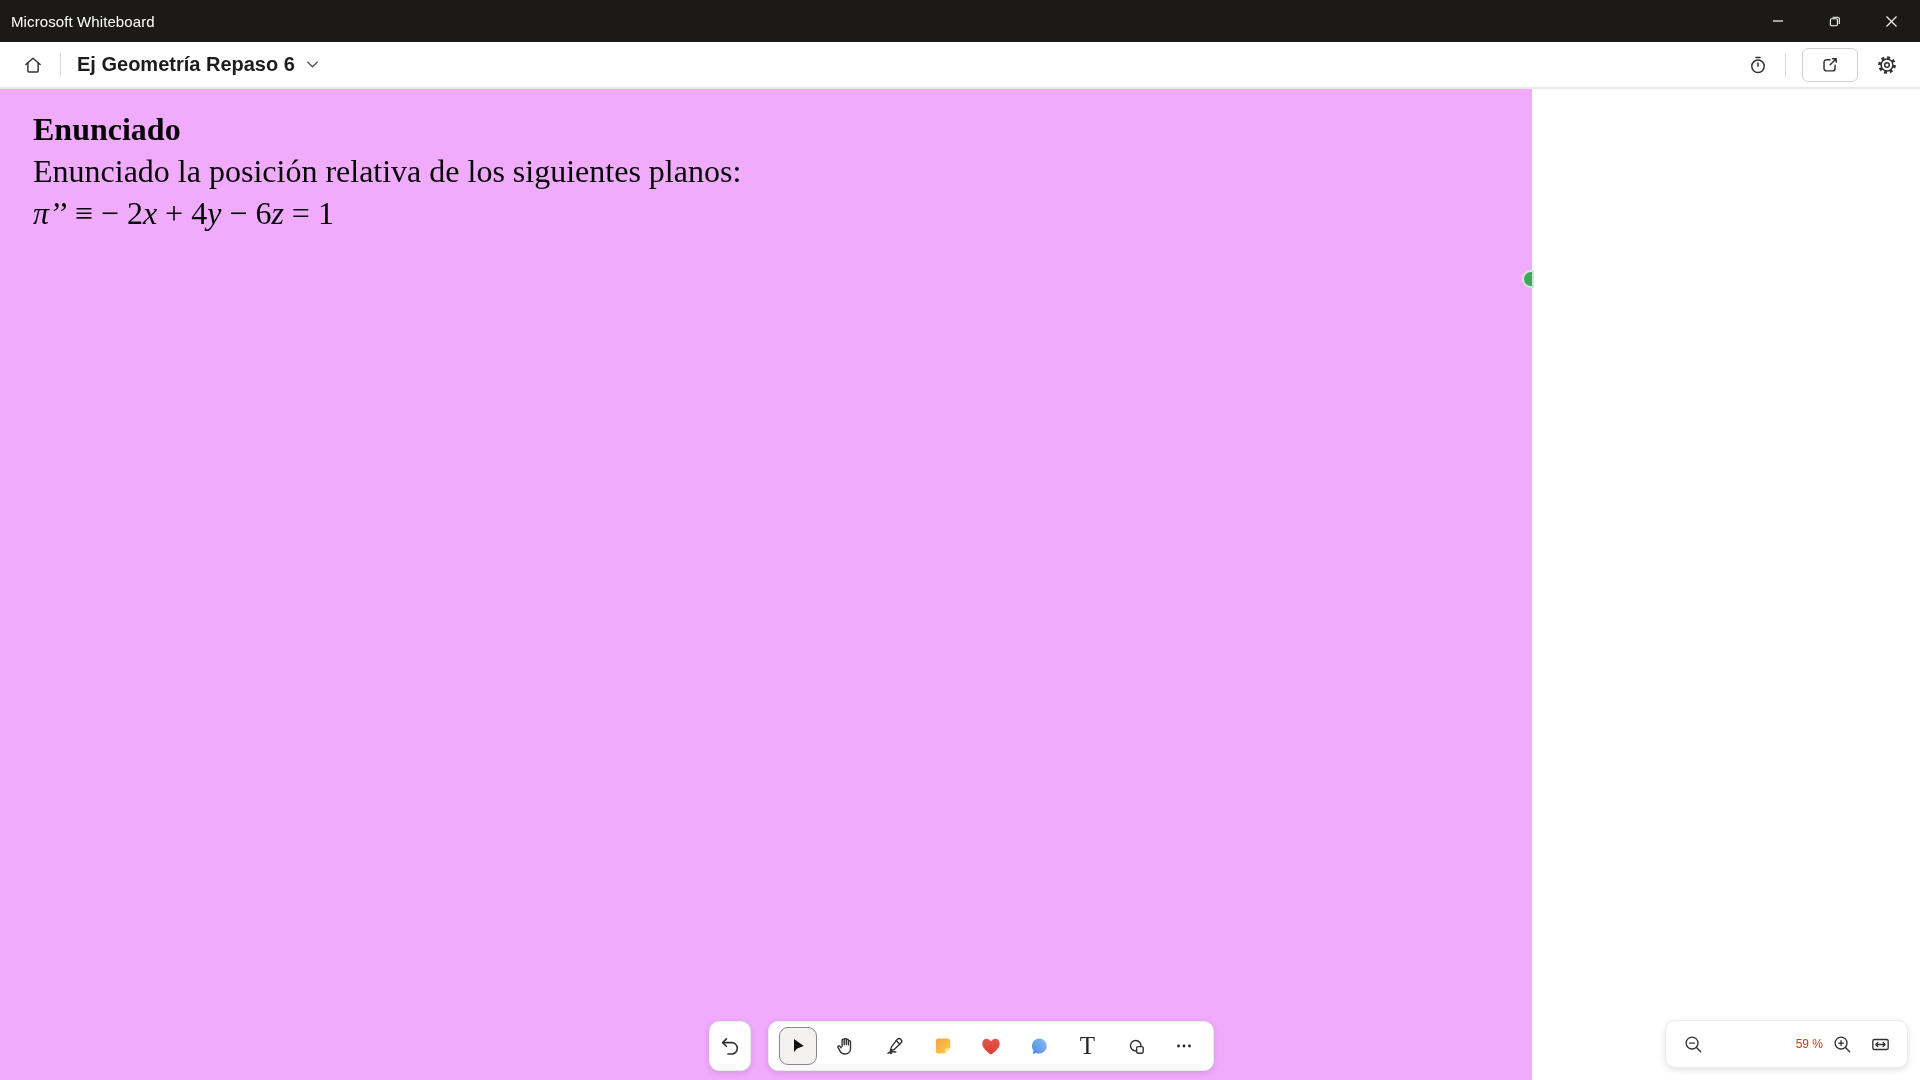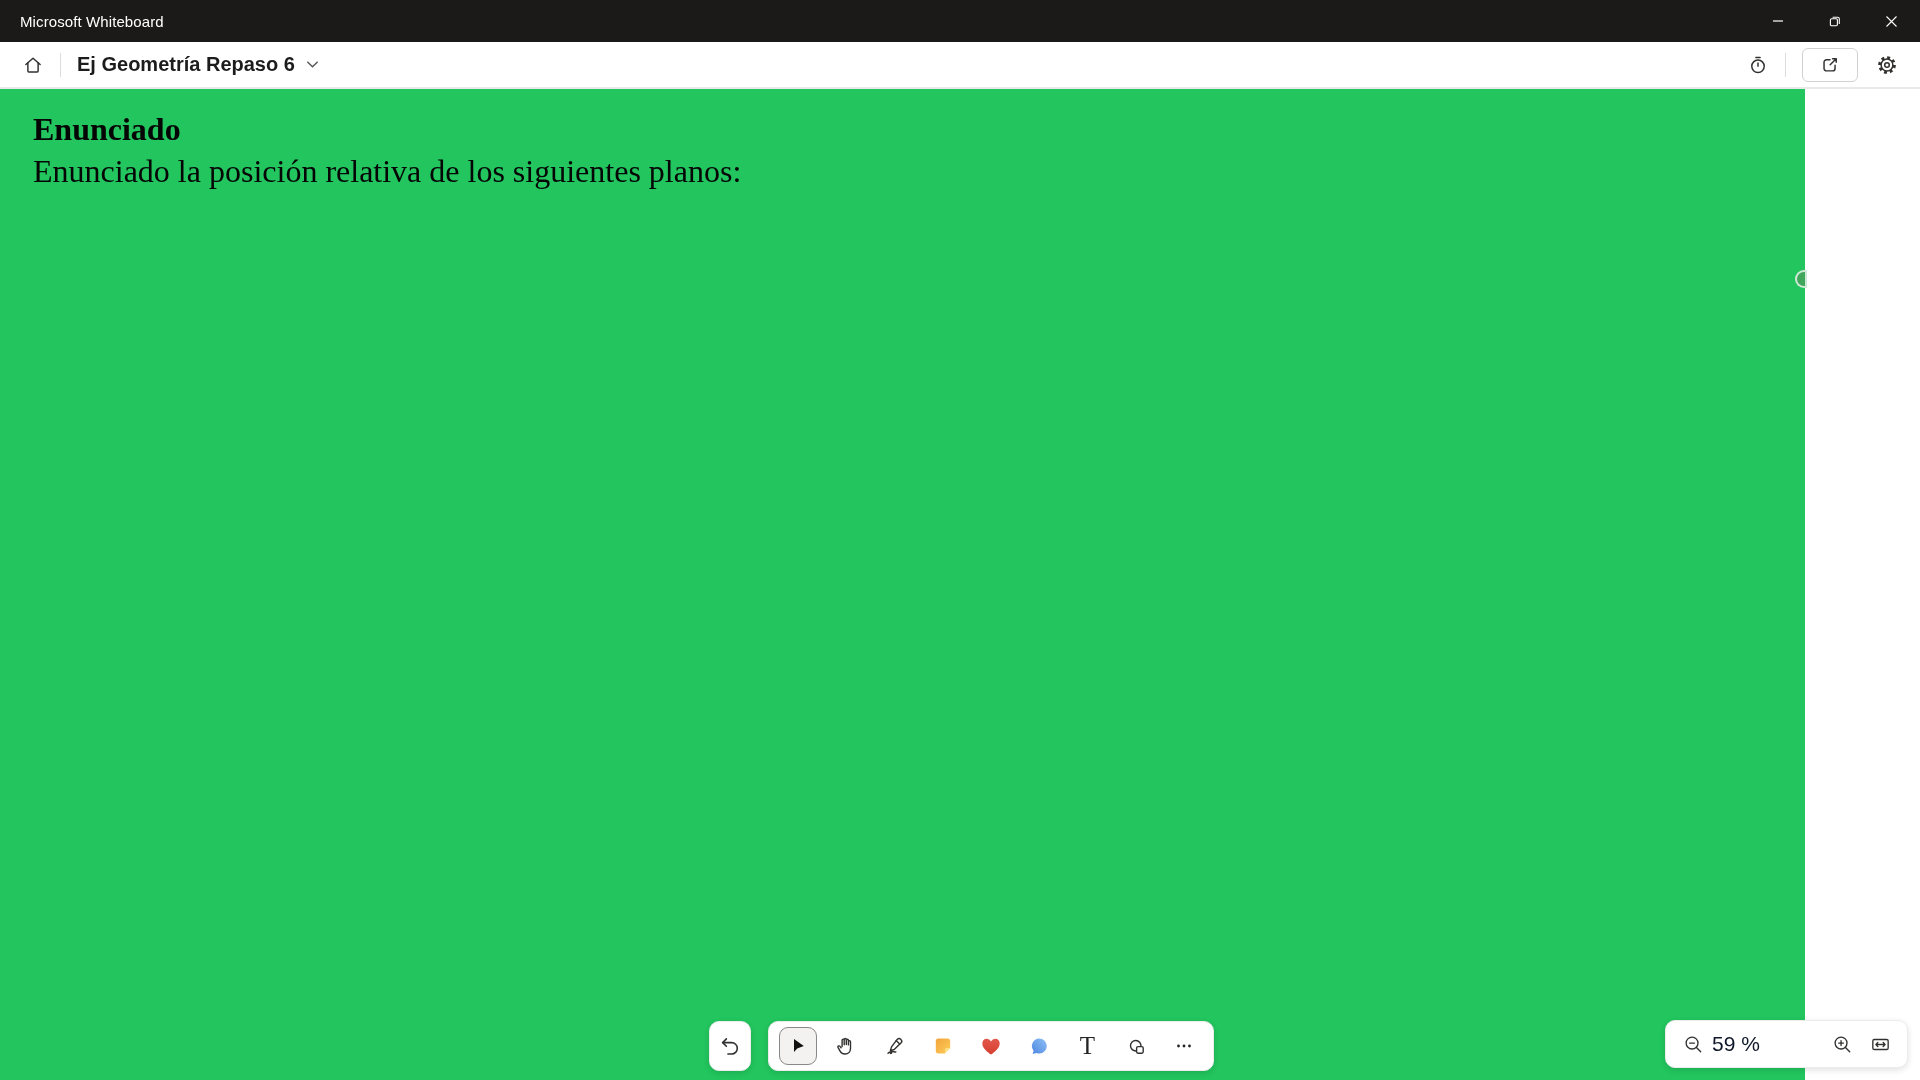--- a/index.html
+++ b/index.html
@@ -1,21 +1,21 @@
 <!DOCTYPE html>
 <html><head>
 <meta charset="utf-8">
 <style>
   * { margin:0; padding:0; box-sizing:border-box; }
   html,body { width:1920px; height:1080px; overflow:hidden; }
   body { font-family:"Liberation Sans", sans-serif; background:#fff; position:relative; }
 
   
   .titlebar { height:42px; background:#1b1a19; display:flex; align-items:center; color:#fff; }
-  .tb-title { font-size:15px; padding-left:20px; letter-spacing:.1px; }
+  .tb-title { font-size:15px; padding-left:11px; letter-spacing:.1px; }
   .tb-spacer { flex:1; }
   .win-controls { display:flex; height:100%; }
   .win-btn { width:57px; height:100%; background:transparent; border:none; display:flex;
              align-items:center; justify-content:center; color:#fff; cursor:pointer; }
   .win-btn svg { display:block; }
 
   
   .header { height:47px; background:#fff; border-bottom:2px solid #e9e9e9; display:flex;
             align-items:center; padding:0 14px; }
   .icon-btn { width:38px; height:36px; border:none; background:transparent; border-radius:6px;
@@ -23,41 +23,41 @@
   .v-div { width:1px; height:24px; background:#dcdcdc; margin:0 8px; }
   .board-title-btn { display:flex; align-items:center; gap:10px; background:transparent; border:none;
                      cursor:pointer; padding:4px 8px; border-radius:6px; }
   .board-title { font-size:20px; font-weight:bold; color:#1c1c1c; }
   .hdr-spacer { flex:1; }
   .share-btn { height:34px; display:flex; align-items:center; gap:10px; padding:0 16px;
                background:#fff; border:1px solid #d1d1d1; border-radius:6px; cursor:pointer; margin:0 10px 0 8px; }
   .stroke-ic { stroke:#323130; fill:none; stroke-width:1.6; stroke-linecap:round; stroke-linejoin:round; }
 
   
-  .canvas { position:absolute; left:0; top:89px; width:1805px; height:991px; background:#22c55e; }
+  .canvas { position:absolute; left:0; top:89px; width:1532px; height:991px; background:#f0abfc; }
   .text-block { position:absolute; left:33px; top:19px;
                 font-family:"Liberation Serif","DejaVu Serif",serif; font-size:32px;
                 line-height:42px; color:#050505; }
   .line { white-space:pre; }
   .heading { font-weight:bold; }
   .it { font-style:italic; }
   .presence { position:absolute; right:0; top:183px; width:8px; height:14px;
               background:#3fa65b; border-radius:7px 0 0 7px; box-shadow:0 0 0 2px #cfe9d6; }
 
   
   .card { position:absolute; background:#fff; border:1px solid #ececec; border-radius:10px;
           box-shadow:0 2px 6px rgba(0,0,0,.12); display:flex; align-items:center; }
   .undo-card { left:709px; top:1021px; width:42px; height:50px; justify-content:center; }
   .main-card { left:768px; top:1021px; width:446px; height:50px; justify-content:space-evenly; }
   .zoom-card { left:1665px; top:1020px; width:243px; height:48px; padding:0 8px; }
   .tool { width:38px; height:38px; border:none; background:transparent; border-radius:9px;
           display:flex; align-items:center; justify-content:center; cursor:pointer; }
   .tool.active { background:#f3f2f1; border:1.5px solid #8a8886; }
   .t-glyph { font-family:"Liberation Serif","DejaVu Serif",serif; font-size:25px; color:#242424; }
-  .zoom-level { flex:1; text-align:left; font-size:21px; color:#0f172a; }
+  .zoom-level { flex:1; text-align:right; font-size:12px; color:#c2410c; }
 </style>
 </head>
 <body>
 
 <div class="app">
 
   <div class="titlebar">
     <span class="tb-title">Microsoft Whiteboard</span>
     <div class="tb-spacer"></div>
     <div class="win-controls">
@@ -114,20 +114,21 @@
         <circle cx="12" cy="12" r="5.9" fill="#fff" stroke="#323130" stroke-width="1.5"></circle>
         <circle cx="12" cy="12" r="2.3" fill="none" stroke="#323130" stroke-width="1.5"></circle>
       </svg>
     </button>
   </div>
 
   <div class="canvas">
     <div class="text-block">
       <div class="line heading">Enunciado</div>
       <div class="line">Enunciado la posición relativa de los siguientes planos:</div>
+      <div class="line"><span class="it">π’’</span><span> ≡ − 2</span><span class="it">x</span><span> + 4</span><span class="it">y</span><span> − 6</span><span class="it">z</span><span> = 1</span></div>
     </div>
     <div class="presence"></div>
   </div>
 
   <div class="card undo-card">
     <button class="tool">
       <svg width="24" height="24" viewBox="0 0 24 24" class="stroke-ic">
         <path d="M8.4 4.9 4.7 8.6l3.7 3.7"></path>
         <path d="M4.7 8.6h8.9a5.7 5.7 0 0 1 0 11.4H9.9"></path>
       </svg>

